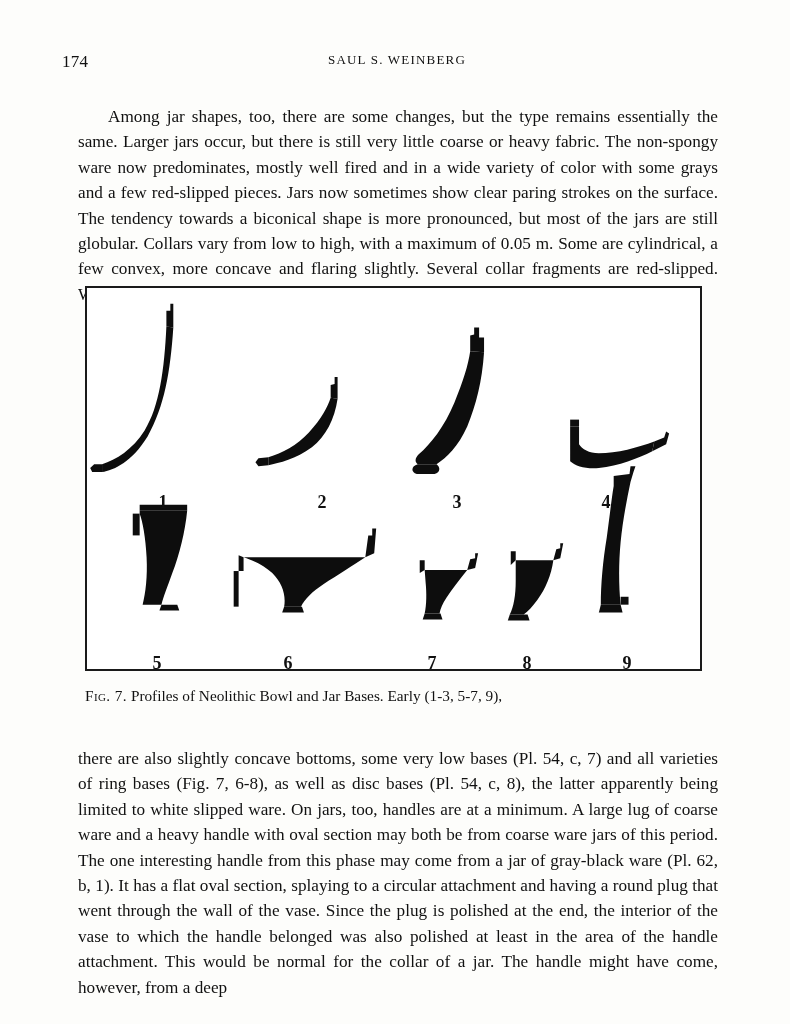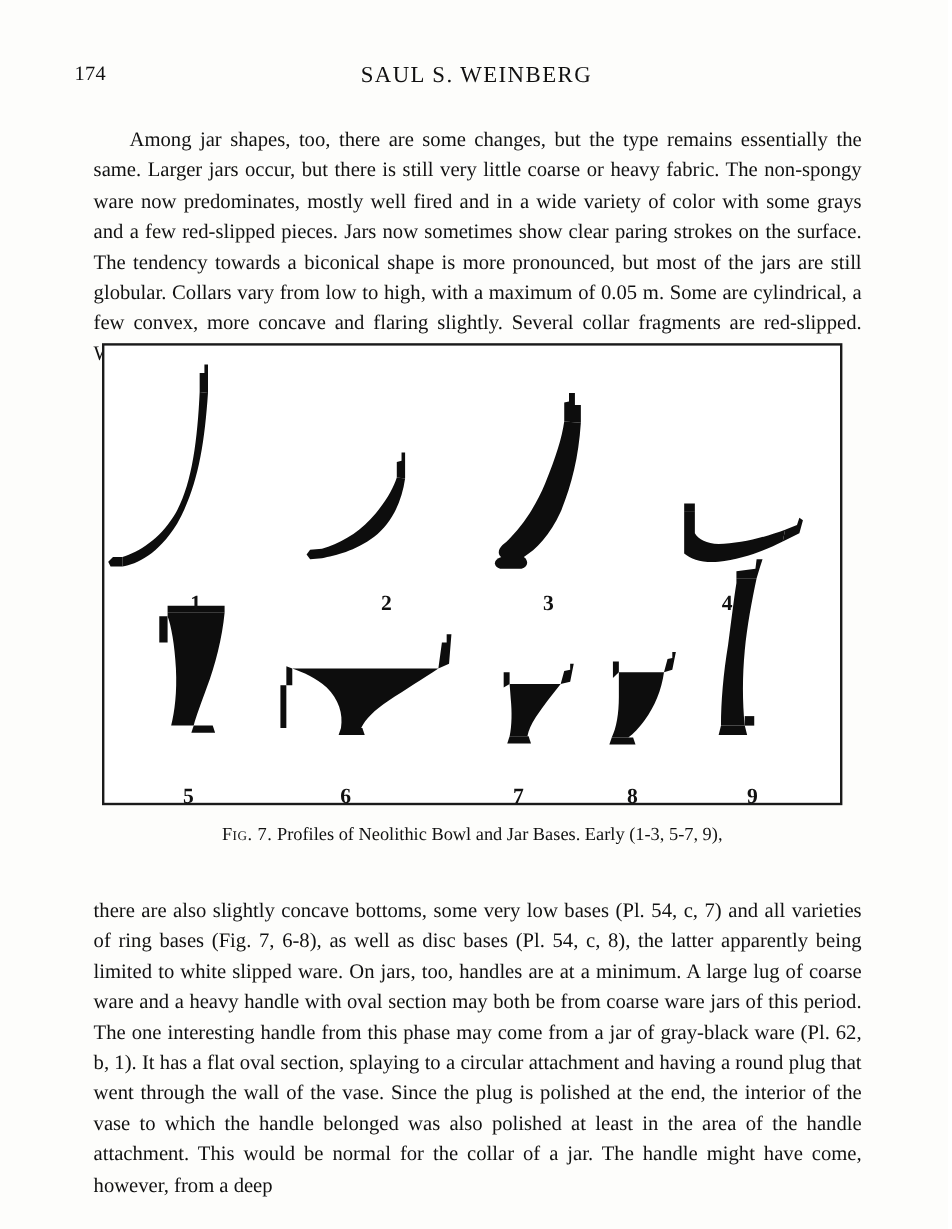--- a/index.html
+++ b/index.html
@@ -36,21 +36,21 @@
     top: 0;
     font-size: 17px;
     letter-spacing: 0.3px;
   }
   .runtitle {
     position: absolute;
     left: 0;
     top: 0;
     width: 670px;
     text-align: center;
-    font-size: 19px;
+    font-size: 13px;
     letter-spacing: 1.2px;
   }
   
   .col {
     position: absolute;
     left: 62px;
     width: 672px;
     font-size: 17.2px;
     line-height: 25.4px;
     text-align: justify;
@@ -80,21 +80,21 @@
     position: absolute;
     left: 0; top: 0;
     width: 100%;
     height: 100%;
   }
   .fig-caption {
     position: absolute;
     left: 85px;
     top: 684px;
     width: 617px;
-    text-align: center;
+    text-align: left;
     font-size: 15.3px;
     line-height: 23px;
   }
   .fig-caption .fig-label {
     font-variant: small-caps;
     letter-spacing: 0.4px;
   }
   .fig-num {
     position: absolute;
     font-size: 18px;

